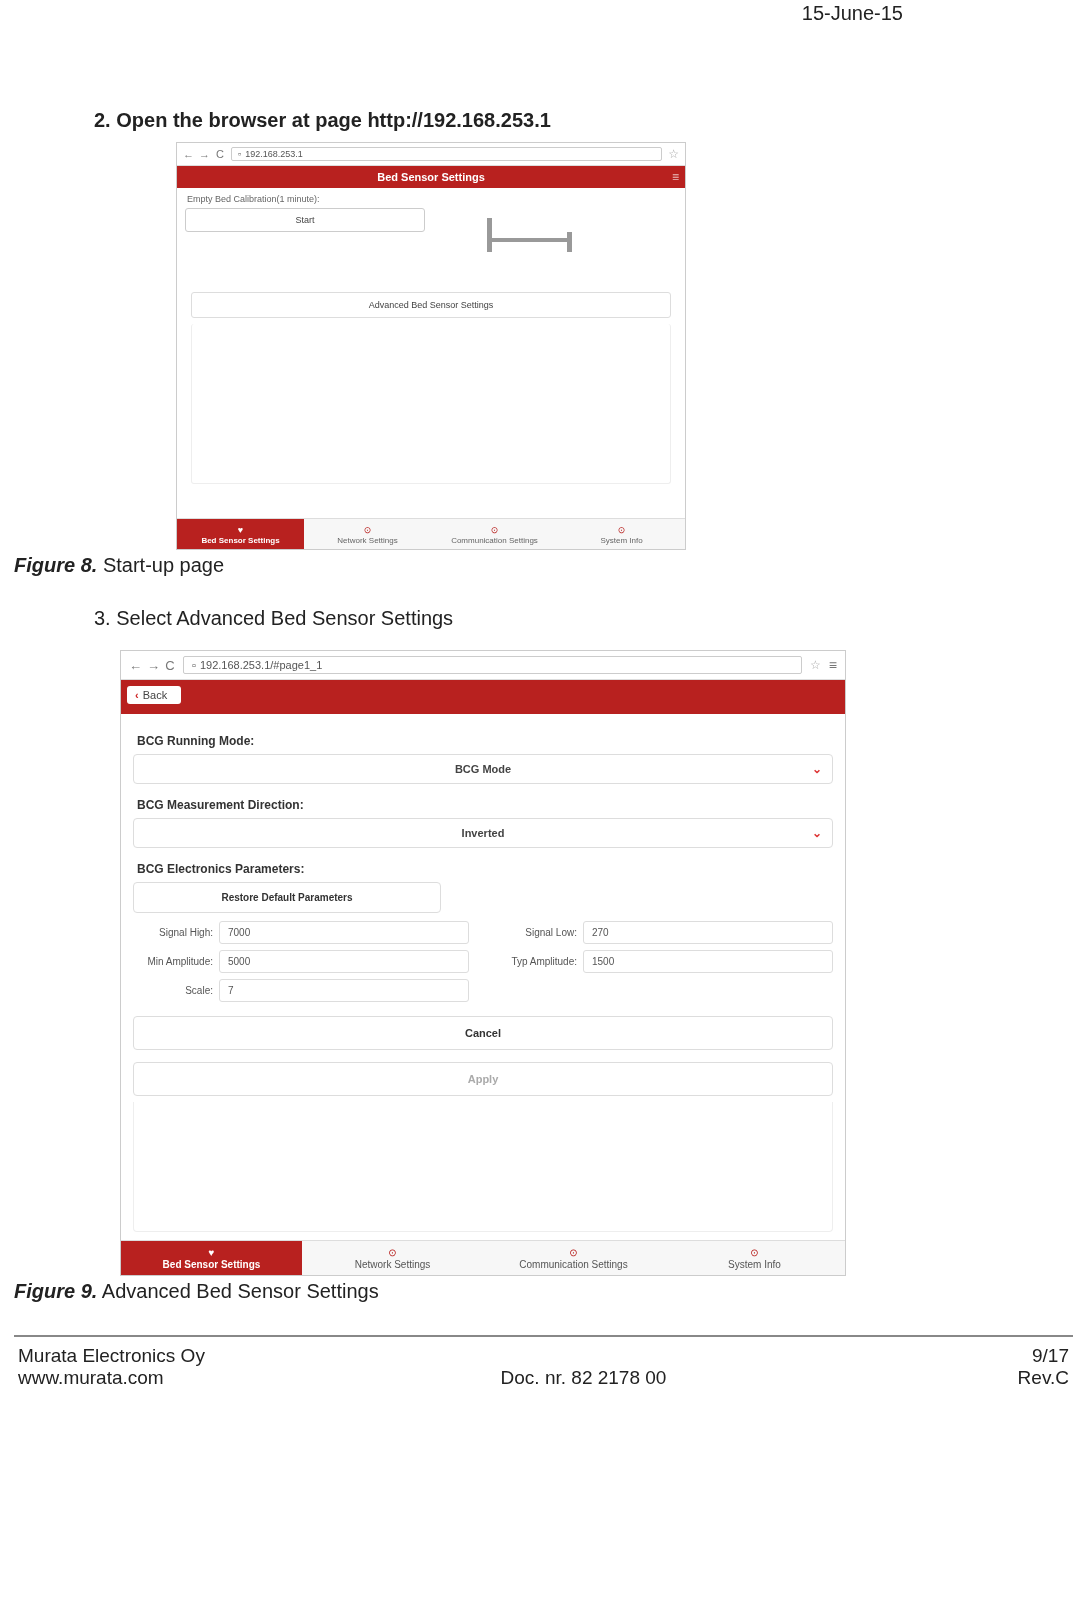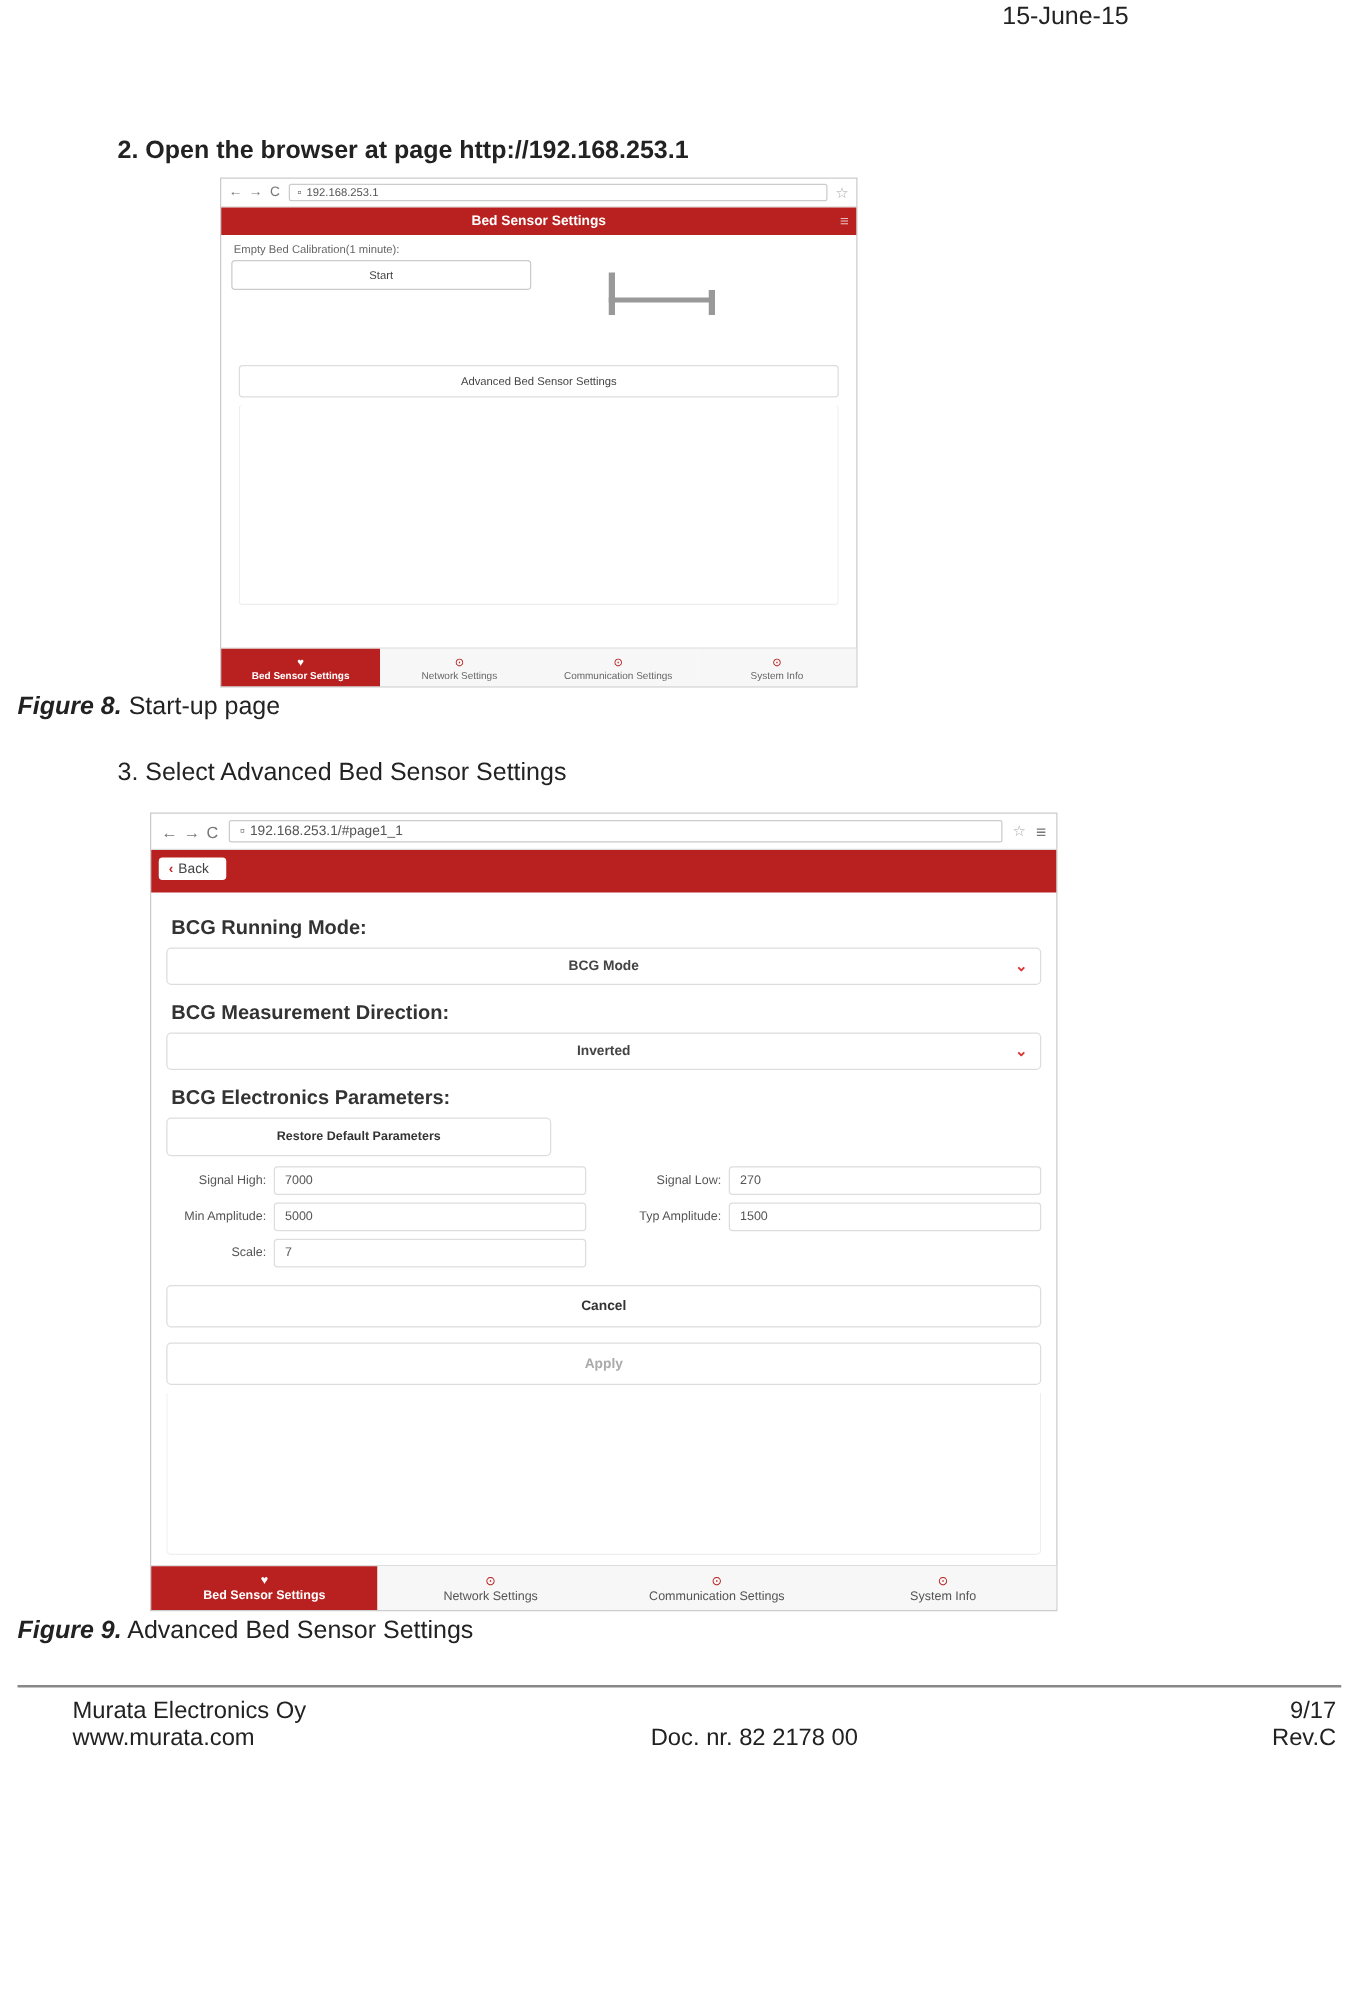--- a/index.html
+++ b/index.html
@@ -89,21 +89,21 @@
   .addrbar2 .urlbox { font-size: 11px; padding: 2px 8px; }
   .hamb { font-size: 14px; color: #777; }
   .redhead2 { background: #b8211f; height: 34px; position: relative; }
   .backpill {
     position: absolute; top: 6px; left: 6px;
     background: #fff; border-radius: 3px; padding: 3px 14px 3px 8px;
     font-size: 11px; color: #444; display: flex; align-items: center; gap: 4px;
   }
   .backpill .chev { color: #c22; font-weight: bold; }
   .s2body { padding: 6px 12px 0 12px; }
-  .sect-lbl { font-weight: bold; font-size: 16px; color: #333; margin: 14px 0 6px 4px; }
+  .sect-lbl { font-weight: bold; font-size: 12px; color: #333; margin: 14px 0 6px 4px; }
   .selrow {
     border: 1px solid #ddd; border-radius: 4px; padding: 8px 10px;
     display: flex; align-items: center; justify-content: center;
     position: relative; font-size: 11px; font-weight: bold; color: #444;
   }
   .selrow .dd { position: absolute; right: 10px; color: #d33; font-size: 12px; }
   .restorebtn {
     border: 1px solid #ddd; border-radius: 4px; width: 308px;
     text-align: center; padding: 9px 0; font-size: 10px; font-weight: bold; color: #333;
     margin: 4px 0 8px 0;
@@ -125,21 +125,21 @@
   .bigbtn.apply { color: #aaa; }
   .blankarea { height: 130px; border: 1px solid #eee; border-top: none; border-radius: 0 0 4px 4px; margin-top: 6px; }
   .tabs2 { display: flex; border-top: 1px solid #ddd; margin-top: 8px; }
   .tabs2 .tab { flex: 1; text-align: center; font-size: 10px; padding: 6px 2px 5px 2px; color: #555; background: #f7f7f7; }
   .tabs2 .tab.active { background: #b8211f; color: #fff; font-weight: bold; }
   .tabs2 .tab .tico { font-size: 10px; display: block; margin-bottom: 1px; color: #b8211f; }
   .tabs2 .tab.active .tico { color: #fff; }
 
   
   .foot-sep { border: none; border-top: 2px solid #888; margin: 32px 0 8px 0; }
-  .footer { display: flex; justify-content: space-between; font-size: 19px; padding: 0 4px 6px 4px; margin-left: 40px; }
+  .footer { display: flex; justify-content: space-between; font-size: 19px; padding: 0 4px 6px 4px; }
   .footer .fc { text-align: center; flex: 1; }
   .footer .fl { text-align: left; width: 280px; }
   .footer .fr { text-align: right; width: 200px; }
 </style>
 </head>
 <body>
 
 <div class="top-date">15-June-15</div>
 
 <div class="step">2.  Open the browser at page http://192.168.253.1</div>

